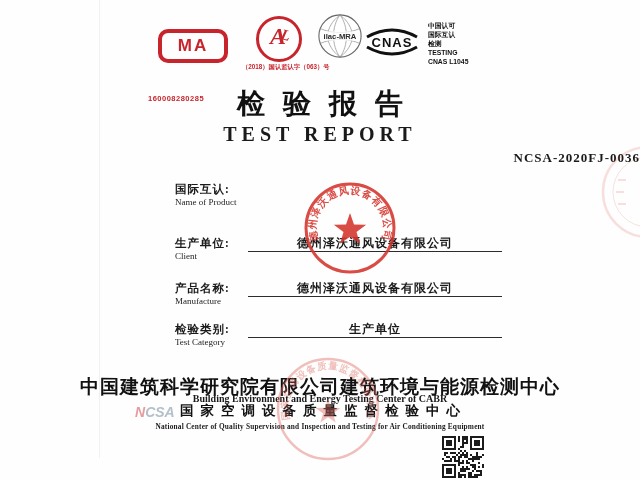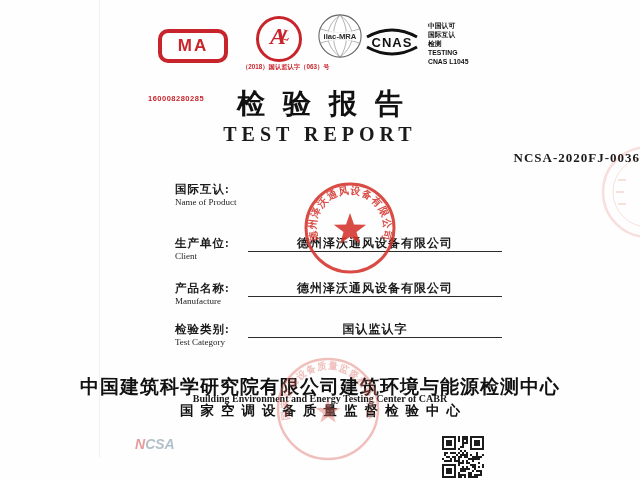--- a/index.html
+++ b/index.html
@@ -32,21 +32,21 @@
   .fen{left:175px;font-size:9px;color:#222;}
   .fline{left:248px;width:254px;height:16px;border-bottom:1px solid #2c2c2c;
     text-align:center;font-weight:600;font-size:12px;letter-spacing:1px;}
   
   .stamp-main{left:290px;top:168px;width:120px;height:120px;opacity:.88;}
   .stamp-footer{left:263px;top:344px;width:130px;height:130px;opacity:.42;}
   .stamp-edge{left:596px;top:142px;width:90px;height:100px;opacity:.15;}
   
   .org-zh{left:0;right:0;top:374px;text-align:center;font-weight:700;font-size:19px;letter-spacing:1px;color:#111;}
   .org-en{left:0;right:0;top:393px;text-align:center;font-weight:700;font-size:10px;}
-  .ncsa-logo{left:135px;top:404px;font:800 italic 14px "Liberation Sans",sans-serif;margin-top:32px;}
+  .ncsa-logo{left:135px;top:404px;font:800 italic 14px "Liberation Sans",sans-serif;}
   .ncsa-n{color:#e59c9c;}
   .ncsa-rest{color:#b3c0c9;}
   .center-zh{left:0;right:0;top:402px;text-align:center;font-weight:700;font-size:13.5px;letter-spacing:7px;text-indent:7px;color:#111;}
   .center-en{left:0;right:0;top:422px;text-align:center;font-weight:700;font-size:7.3px;letter-spacing:.2px;}
   .qr{left:440px;top:436px;width:45px;height:42px;}
 </style>
 </head>
 <body>
 
 <div class="doc">
@@ -103,39 +103,40 @@
   <div class="abs flabel" style="top:236px">生产单位:</div>
   <div class="abs fen" style="top:251px">Client</div>
   <div class="abs fline" style="top:235px"><span>德州泽沃通风设备有限公司</span></div>
 
   <div class="abs flabel" style="top:281px">产品名称:</div>
   <div class="abs fen" style="top:296px">Manufacture</div>
   <div class="abs fline" style="top:280px"><span>德州泽沃通风设备有限公司</span></div>
 
   <div class="abs flabel" style="top:322px">检验类别:</div>
   <div class="abs fen" style="top:337px">Test Category</div>
-  <div class="abs fline" style="top:321px"><span>国认监认字</span></div>
+  <div class="abs fline" style="top:321px"><span>生产单位</span></div>
 
   <div class="abs stamp-main">
     <svg viewBox="0 0 120 120" width="120" height="120">
       <circle cx="60" cy="60" r="44" fill="none" stroke="#d4342c" stroke-width="3"></circle>
       <polygon points="60,45 64.0,56.5 76.2,56.8 66.5,64.1 70.0,75.8 60,68.8 50.0,75.8 53.5,64.1 43.8,56.8 56.0,56.5" fill="#d4342c"></polygon>
       <path id="seal-arc-main" d="M27.2,68.8 A34,34 0 1 1 92.8,68.8" fill="none" stroke="none"></path>
       <text font-size="10" font-weight="bold" fill="#d4342c" letter-spacing="1">
         <textPath href="#seal-arc-main" startOffset="50%" text-anchor="middle">德州泽沃通风设备有限公司</textPath>
       </text>
     </svg>
   </div>
 
   <div class="abs org-zh">中国建筑科学研究院有限公司建筑环境与能源检测中心</div>
   <div class="abs org-en">Building Environment and Energy Testing Center of CABR</div>
   <div class="abs ncsa-logo">
     <span class="ncsa-n">N</span><span class="ncsa-rest">CSA</span>
   </div>
   <div class="abs center-zh">国家空调设备质量监督检验中心</div>
+  <div class="abs center-en">National Center of Quality Supervision and Inspection and Testing for Air Conditioning Equipment</div>
 
   <div class="abs stamp-footer">
     <svg viewBox="0 0 130 130" width="130" height="130">
       <circle cx="65" cy="65" r="50" fill="none" stroke="#dd6a60" stroke-width="2.5"></circle>
       <polygon points="65,55 68.1,63.8 77.4,64.0 70.0,69.6 72.6,78.5 65,73.2 57.4,78.5 60.1,69.6 52.6,64.0 61.9,63.8" fill="#dd6a60"></polygon>
       <path id="seal-arc-footer" d="M26.4,75.4 A40,40 0 1 1 103.6,75.4" fill="none" stroke="none"></path>
       <text font-size="9.5" font-weight="bold" fill="#dd6a60" letter-spacing="1">
         <textPath href="#seal-arc-footer" startOffset="50%" text-anchor="middle">国家空调设备质量监督检验中心</textPath>
       </text>
     </svg>

